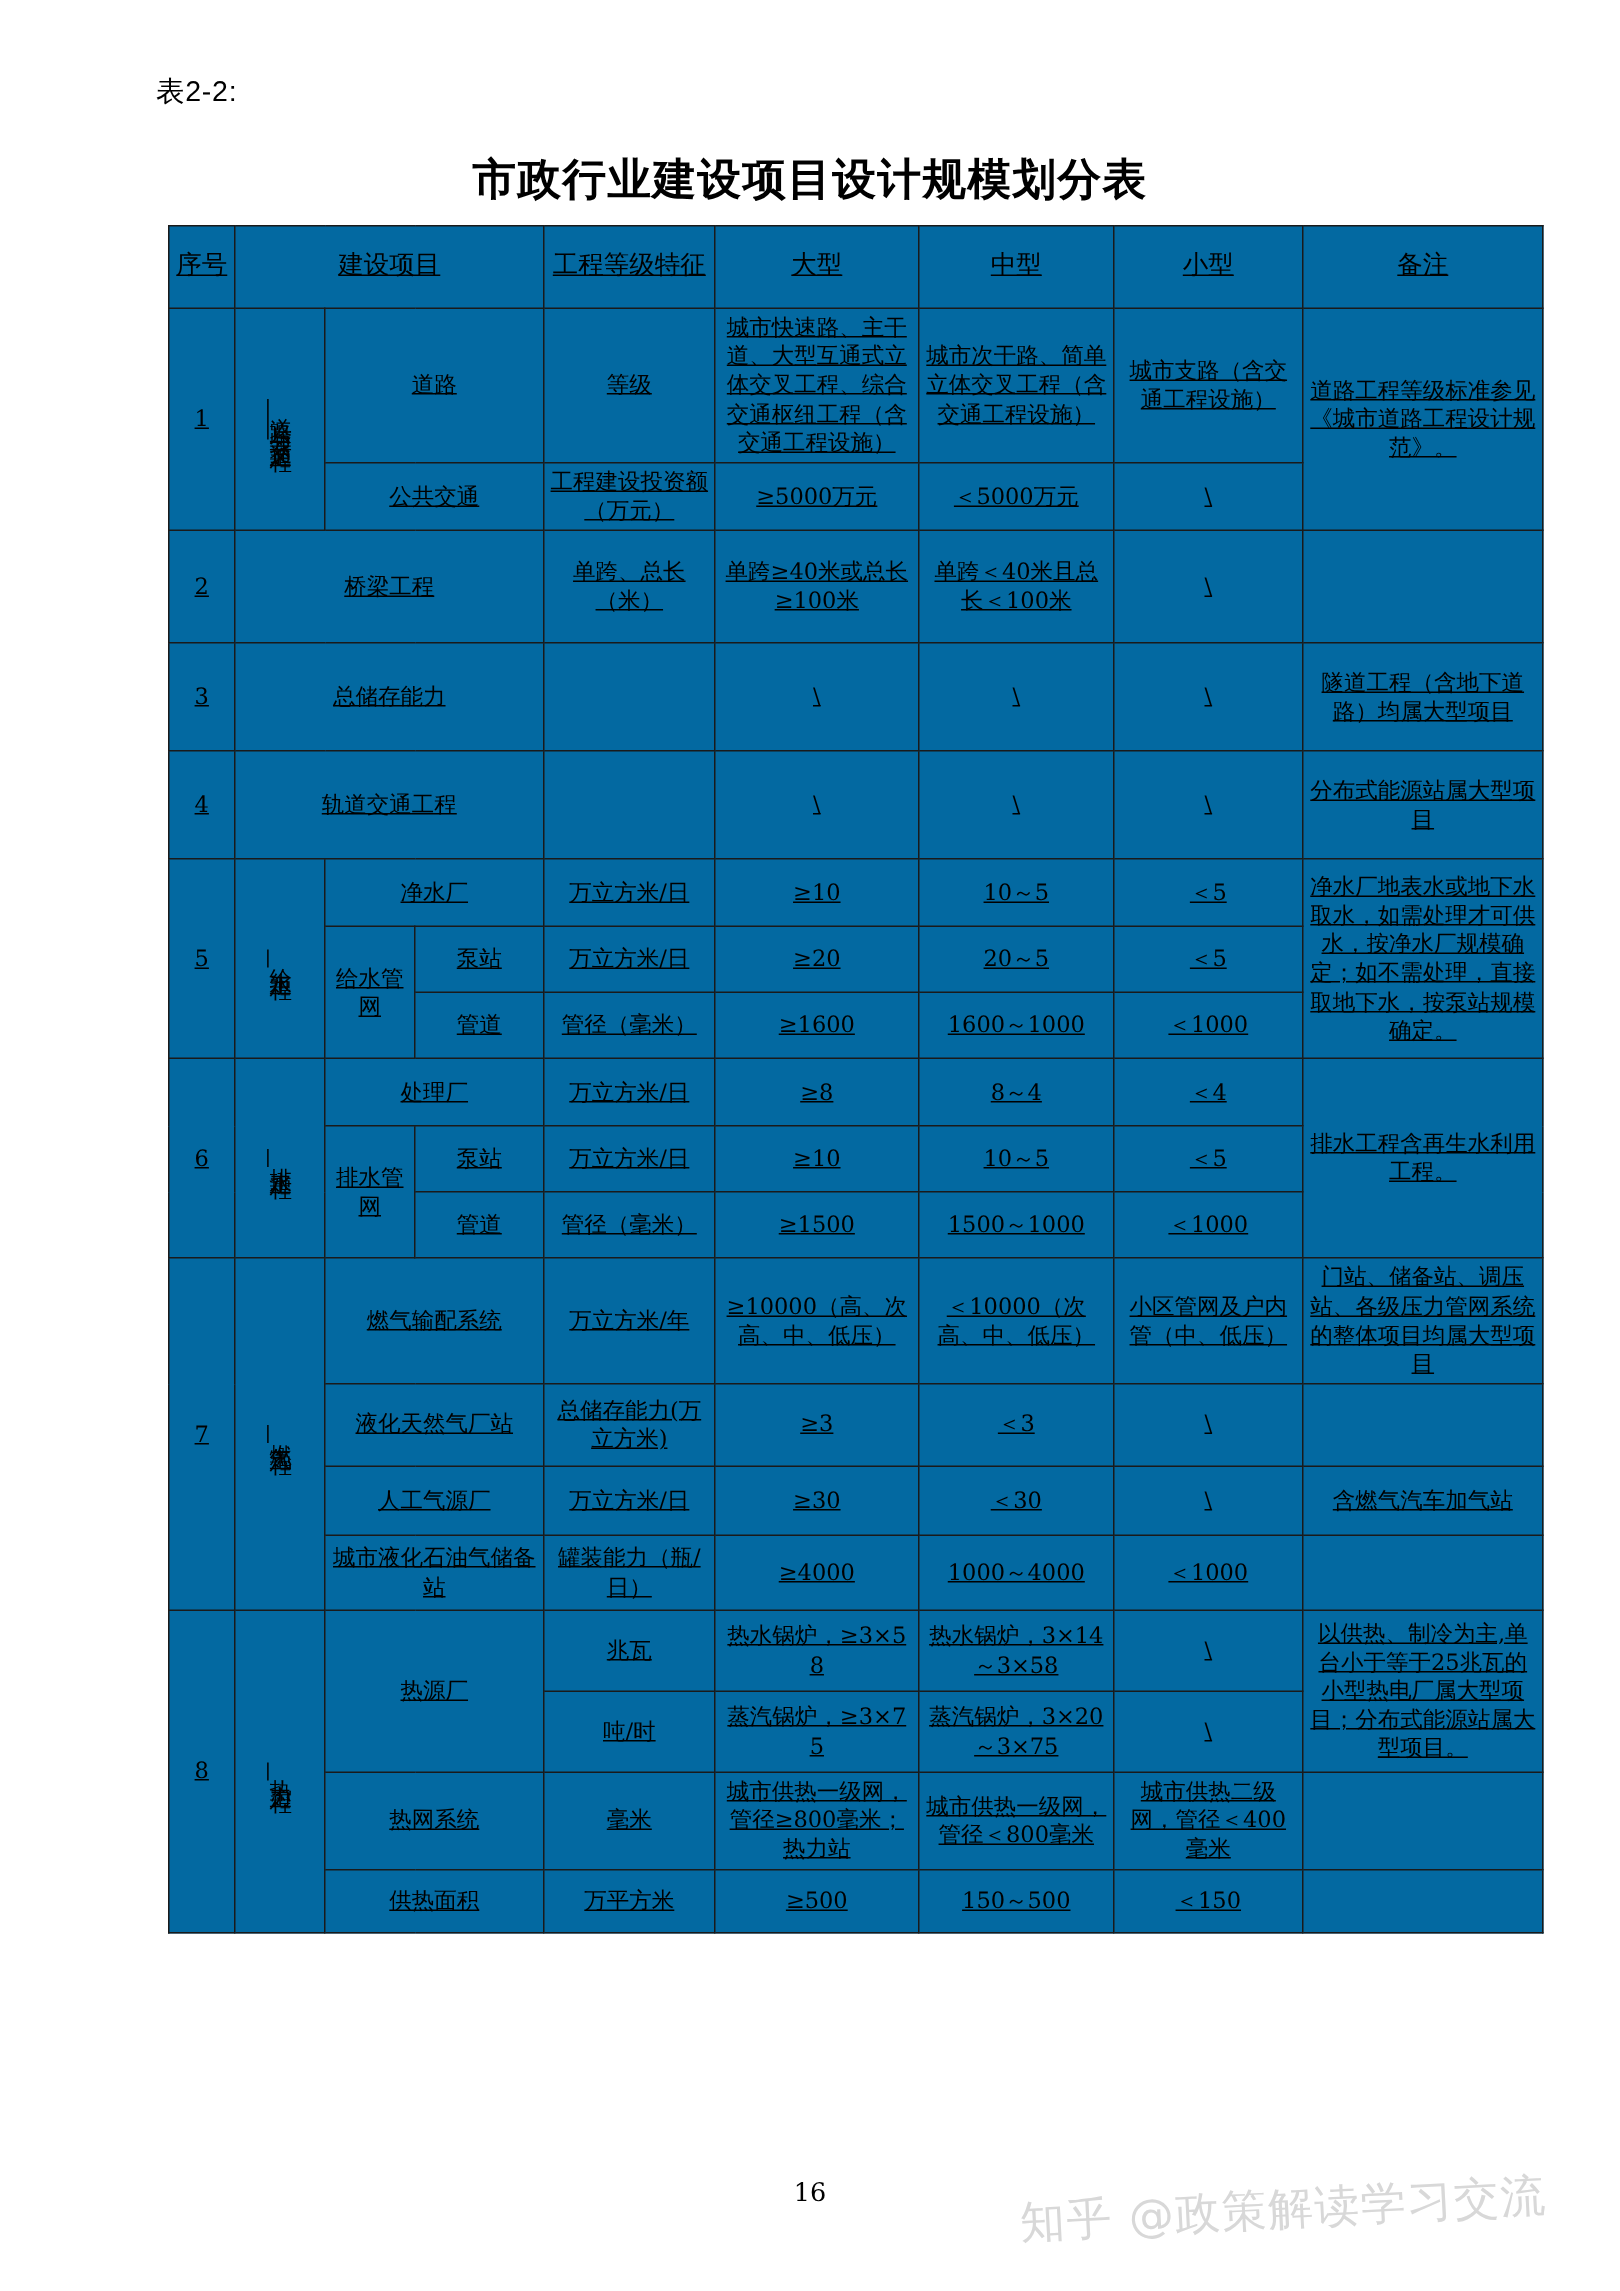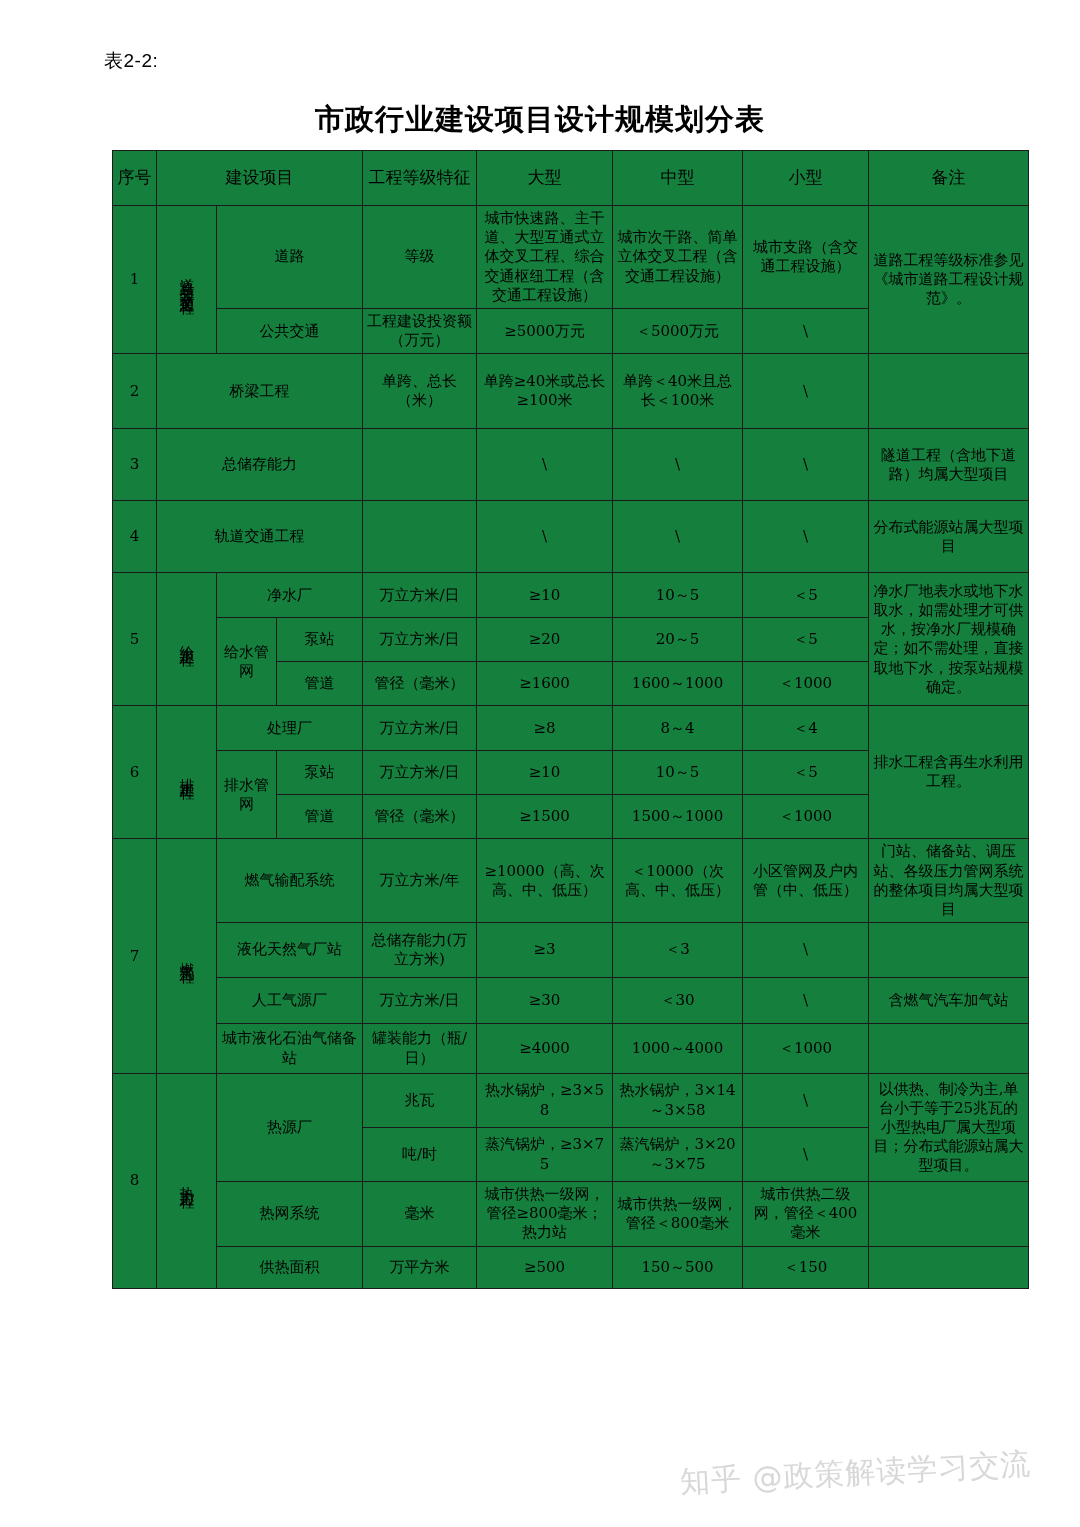--- a/index.html
+++ b/index.html
@@ -44,21 +44,22 @@
   .tbl-wrap {
     position: absolute;
     left: 112px;
     top: 150px;
     width: 856px;
   }
   table.grid {
     border-collapse: collapse;
     width: 856px;
     table-layout: fixed;
-    background: #15803d;
+    background: #0369a1;
+    text-decoration: underline;
   }
   table.grid td, table.grid th {
     border: 1.2px solid #1a1a1a;
     padding: 3px 4px;
     font-size: 15px;
     line-height: 1.28;
     text-align: center;
     vertical-align: middle;
     font-weight: normal;
     font-family: "DejaVu Serif", "Liberation Serif", serif;
@@ -337,15 +338,16 @@
           <td>万平方米</td>
           <td>≥500</td>
           <td>150～500</td>
           <td>＜150</td>
           <td class="remark"></td>
         </tr>
       </tbody>
     </table>
   </div>
 
+  <div class="page-number">16</div>
   <div class="watermark">知乎 @政策解读学习交流</div>
 
 </div>
 
 </body></html>

